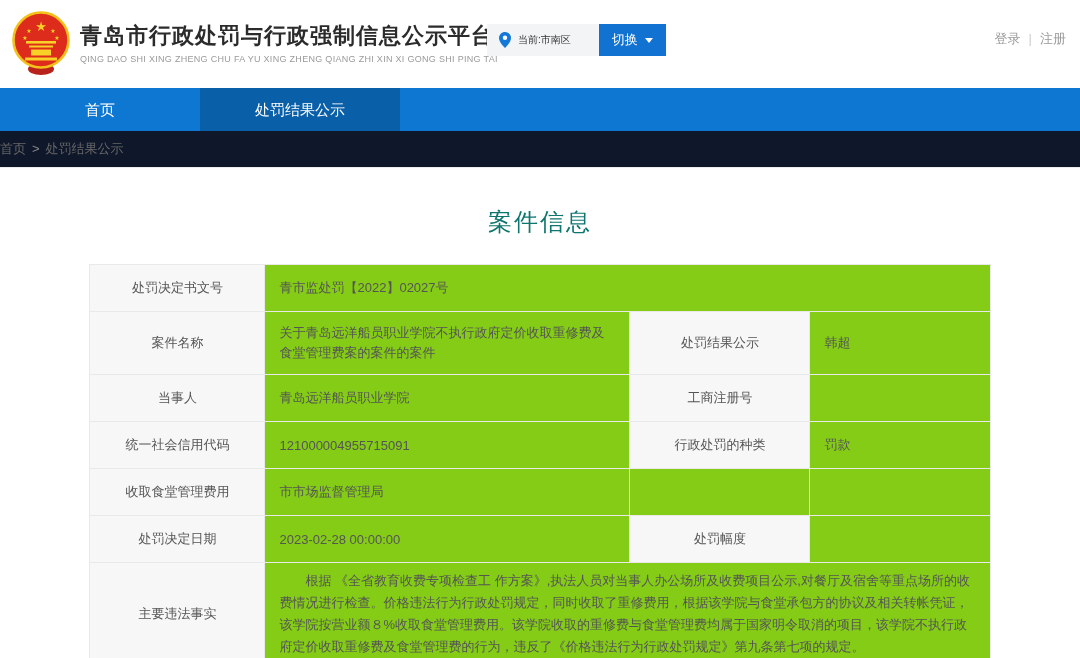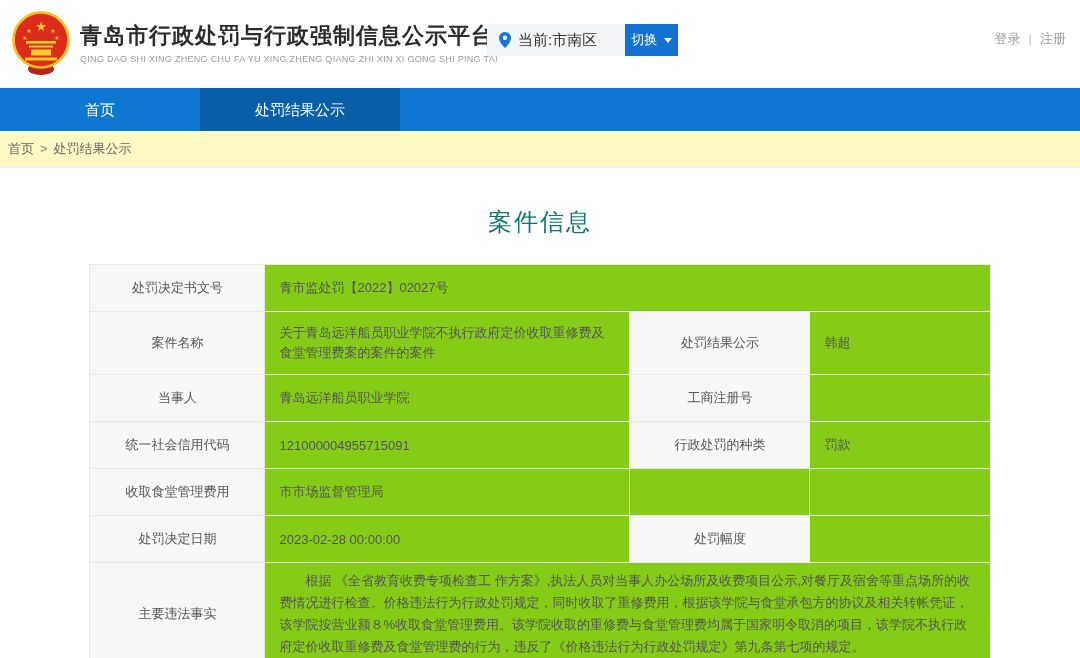--- a/index.html
+++ b/index.html
@@ -13,39 +13,39 @@
 
   
   .header { position: relative; height: 88px; background: #fff; }
   .brand { position: absolute; left: 10px; top: 10px; display: flex; align-items: center; }
   .logo { width: 62px; height: 66px; flex: 0 0 auto; }
   .brand-text { margin-left: 8px; }
   .brand-title { font-size: 22px; font-weight: bold; color: #2b2b2b; letter-spacing: 1px; line-height: 26px; }
   .brand-sub { margin-top: 5px; font-size: 9px; color: #9a9a9a; letter-spacing: 0.3px; }
 
   .loc-wrap { position: absolute; left: 487px; top: 24px; display: flex; align-items: stretch; height: 32px; }
-  .loc-box { background: #f3f4f6; display: flex; align-items: center; padding: 0 28px 0 12px; font-size: 15px; color: #333; }
+  .loc-box { background: #f3f4f6; display: flex; align-items: center; padding: 0 28px 0 12px; font-size: 10px; color: #333; }
   .loc-box .pin { margin-right: 7px; display: inline-flex; }
   .switch-btn { background: #1272d2; color: #fff; border: none; font-size: 13px;
-    display: flex; align-items: center; padding: 0 6px; cursor: pointer; font-family: inherit; }
+    display: flex; align-items: center; padding: 0 13px; cursor: pointer; font-family: inherit; }
   .switch-btn .caret { display: inline-block; margin-left: 7px; width: 0; height: 0;
     border-left: 4px solid transparent; border-right: 4px solid transparent; border-top: 5px solid #fff; }
 
   .auth { position: absolute; right: 14px; top: 30px; font-size: 13px; color: #9a9a9a; }
   .auth a { color: #9a9a9a; text-decoration: none; cursor: pointer; }
   .auth .sep { margin: 0 8px; color: #ccc; }
 
   
   .nav { height: 43px; background: #0e77d1; display: flex; }
   .nav-tab { width: 200px; text-align: center; line-height: 43px; color: #fff; font-size: 15px; cursor: pointer; }
   .nav-tab.active { background: #0a5fa9; }
 
   
-  .breadcrumb { height: 37px; line-height: 36px; padding-left: 8px; font-size: 13px;
-    color: #666; background: #fef9c3; border-bottom: 1px solid #ededed; }
+  .breadcrumb { height: 37px; line-height: 36px; font-size: 13px;
+    color: #666; background: #0f172a; border-bottom: 1px solid #ededed; }
   .breadcrumb a { color: #666; text-decoration: none; cursor: pointer; }
   .breadcrumb .sep { margin: 0 6px; color: #888; }
 
   
   .page-title { text-align: center; font-size: 24px; font-weight: normal; color: #0f766e; margin: 38px 0 0 0; letter-spacing: 2px; }
 
   table.case-table { width: 900px; margin: 26px auto 16px auto; border-collapse: collapse; table-layout: fixed; }
   .case-table td { border: 1px solid #e9e9e9; font-size: 13px; padding: 6px 14px; vertical-align: middle; }
   .case-table td.lbl { background: #f7f7f7; color: #555; text-align: center; }
   .case-table td.val { background: #84cc16; color: #555; text-align: left; }

